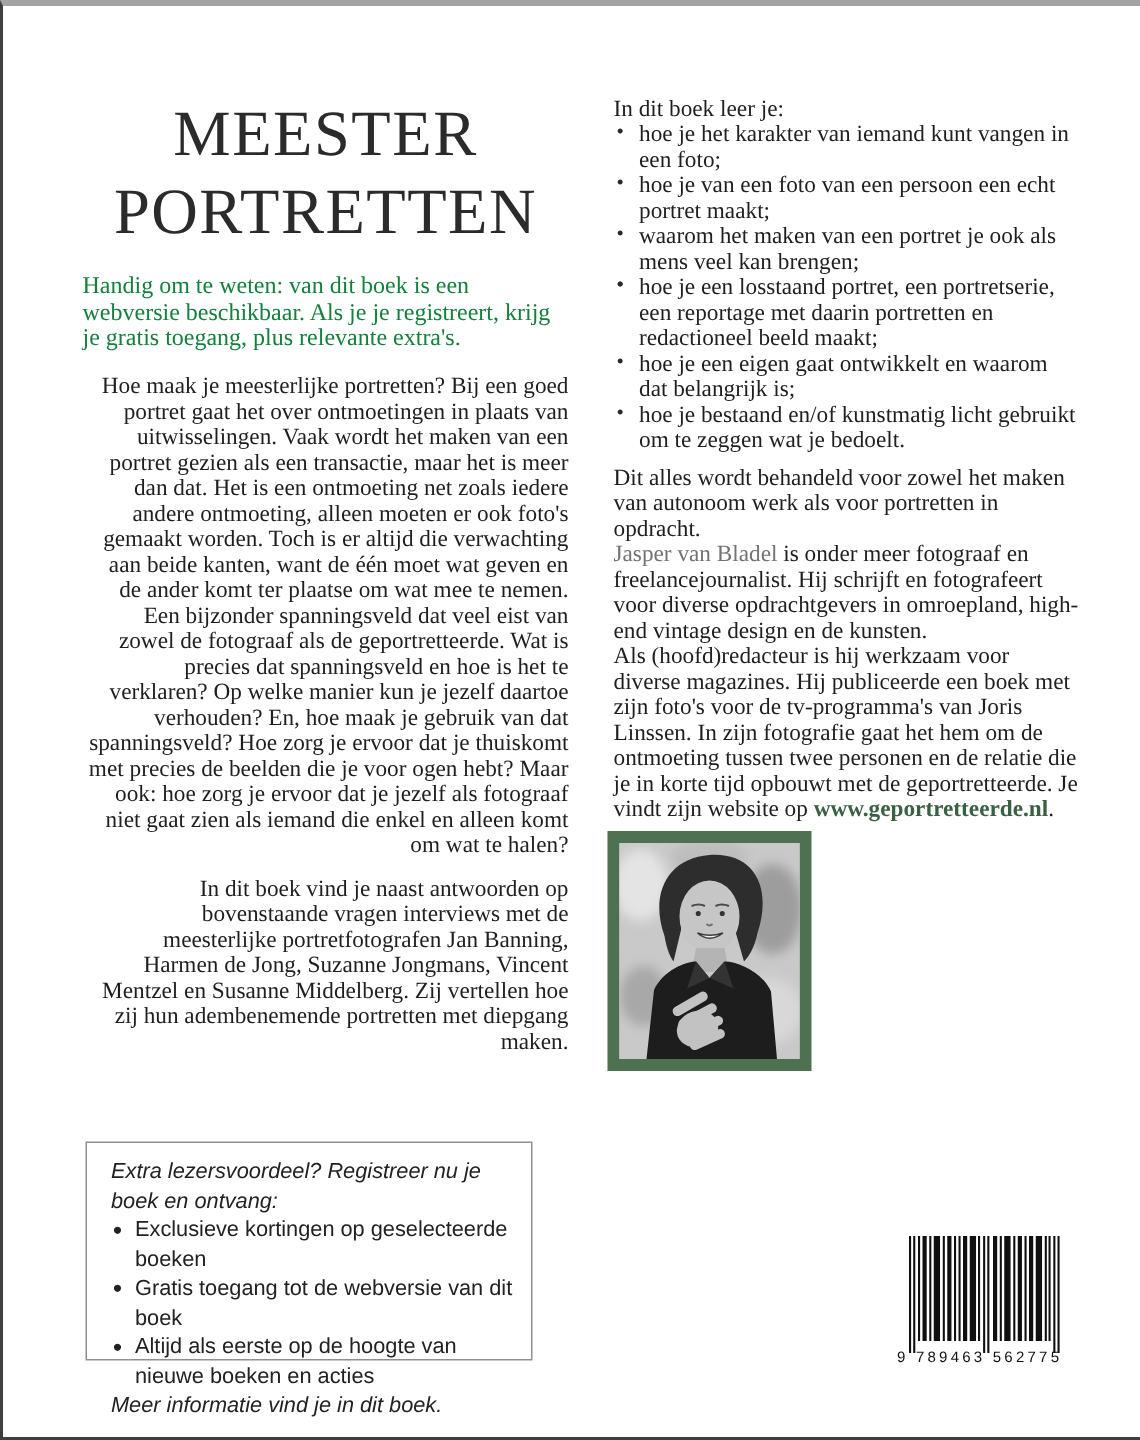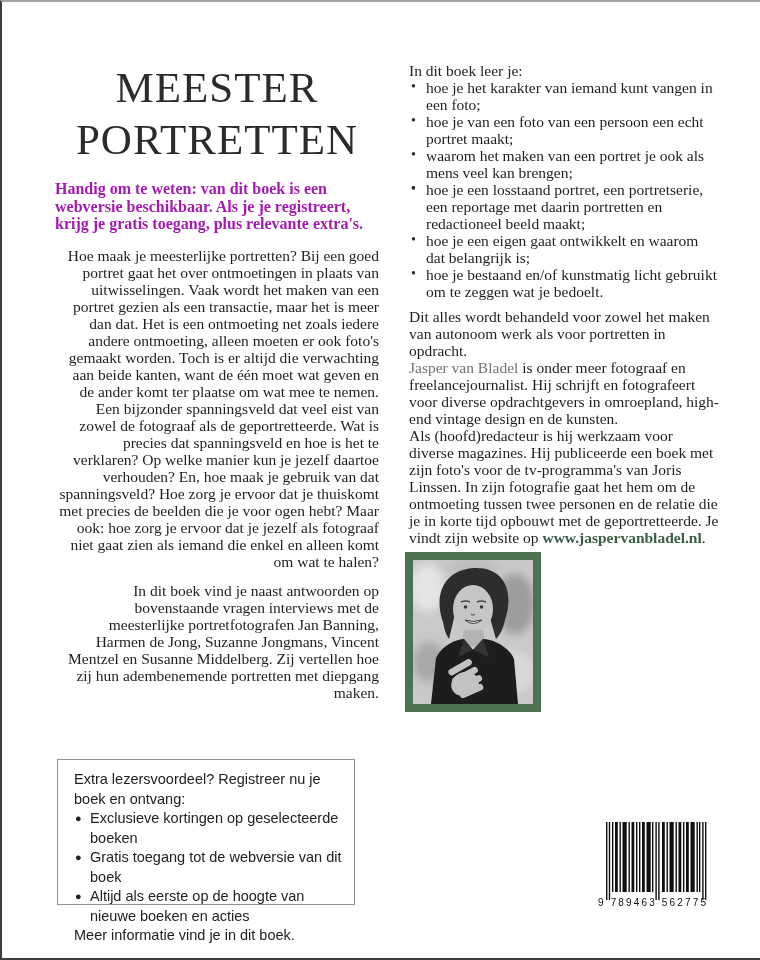--- a/index.html
+++ b/index.html
@@ -1,36 +1,36 @@
 <!DOCTYPE html>
 <html lang="nl"><head>
 <meta charset="utf-8">
 <style>
   html,body{margin:0;padding:0;background:#fff;}
   .page{
     position:relative;width:760px;height:960px;box-sizing:border-box;
     background:#ffffff;color:#1f1f1f;
     font-family:"Liberation Serif", "DejaVu Serif", serif;
-    border-top:2px solid #a3a3a3;border-left:2px solid #3e3e3e;border-bottom:2px solid #3e3e3e;
+    border-top:4px solid #a3a3a3;border-left:2px solid #3e3e3e;border-bottom:2px solid #3e3e3e;
     overflow:hidden;
   }
   
   .col-left{position:absolute;left:53px;top:60px;width:324px;}
   .book-title{text-align:center;font-size:43px;line-height:52px;letter-spacing:1px;
     color:#2b2b2b;font-weight:500;margin:0 0 14px 0;}
-  .intro-bold{font-weight:bold;font-size:16px;line-height:17.5px;margin:0 0 14px 0;color:#a21caf;}
+  .intro-bold{font-weight:normal;font-size:16px;line-height:17.5px;margin:0 0 14px 0;color:#15803d;}
   .bodytext{font-size:15.5px;line-height:17px;margin:0 0 12px 0;text-align:right;}
   
   .reader-box{
     position:absolute;left:55px;top:757px;width:298px;height:146px;box-sizing:border-box;
     border:1px solid #8f8f8f;padding:10px 12px 0 16px;
     font-family:"Liberation Sans", "DejaVu Sans", sans-serif;
     font-size:14.5px;line-height:19.5px;color:#222;
   }
-  .reader-box p{margin:0;}
+  .reader-box p{margin:0;font-style:italic;}
   .reader-box ul{margin:0;padding:0;list-style:none;}
   .reader-box li{position:relative;padding-left:16px;}
   .reader-box .dot{position:absolute;left:1px;top:0;font-size:11px;}
   
   .col-right{position:absolute;left:407px;top:60px;width:310px;font-size:15.5px;line-height:17px;}
   .col-right p{margin:0;}
   .list-intro{margin:0 0 16px 0;}
   ul.learn-list{margin:0 0 8px 0;padding:0;list-style:none;}
   ul.learn-list li{position:relative;padding-left:17px;}
   ul.learn-list .bullet{position:absolute;left:2px;top:-1px;font-size:14px;color:#2a2a2a;}
@@ -123,21 +123,21 @@
       </li>
     </ul>
 
     <p class="closing">Dit alles wordt behandeld voor zowel het maken van autonoom werk als voor portretten in opdracht.</p>
 
     <p class="bio-p1">
       <span class="author-name">Jasper van Bladel</span><span> is onder meer fotograaf en freelancejournalist. Hij schrijft en fotografeert voor diverse opdrachtgevers in omroepland, high-end vintage design en de kunsten.</span>
     </p>
 
     <p class="bio-p2">
-      <span>Als (hoofd)redacteur is hij werkzaam voor diverse magazines. Hij publiceerde een boek met zijn foto's voor de tv-programma's van Joris Linssen. In zijn fotografie gaat het hem om de ontmoeting tussen twee personen en de relatie die je in korte tijd opbouwt met de geportretteerde. Je vindt zijn website op </span><a href="#" class="website-link">www.jaspervanbladel.nl</a><span>.</span>
+      <span>Als (hoofd)redacteur is hij werkzaam voor diverse magazines. Hij publiceerde een boek met zijn foto's voor de tv-programma's van Joris Linssen. In zijn fotografie gaat het hem om de ontmoeting tussen twee personen en de relatie die je in korte tijd opbouwt met de geportretteerde. Je vindt zijn website op </span><a href="#" class="website-link">www.geportretteerde.nl</a><span>.</span>
     </p>
 
     <svg class="author-photo" viewBox="0 0 120 144" xmlns="http://www.w3.org/2000/svg" preserveAspectRatio="none">
       <defs>
         <filter id="bgblur" x="-30%" y="-30%" width="160%" height="160%">
           <feGaussianBlur stdDeviation="4"></feGaussianBlur>
         </filter>
       </defs>
       <rect width="120" height="144" fill="#c9c9c9"></rect>
       <g filter="url(#bgblur)">

